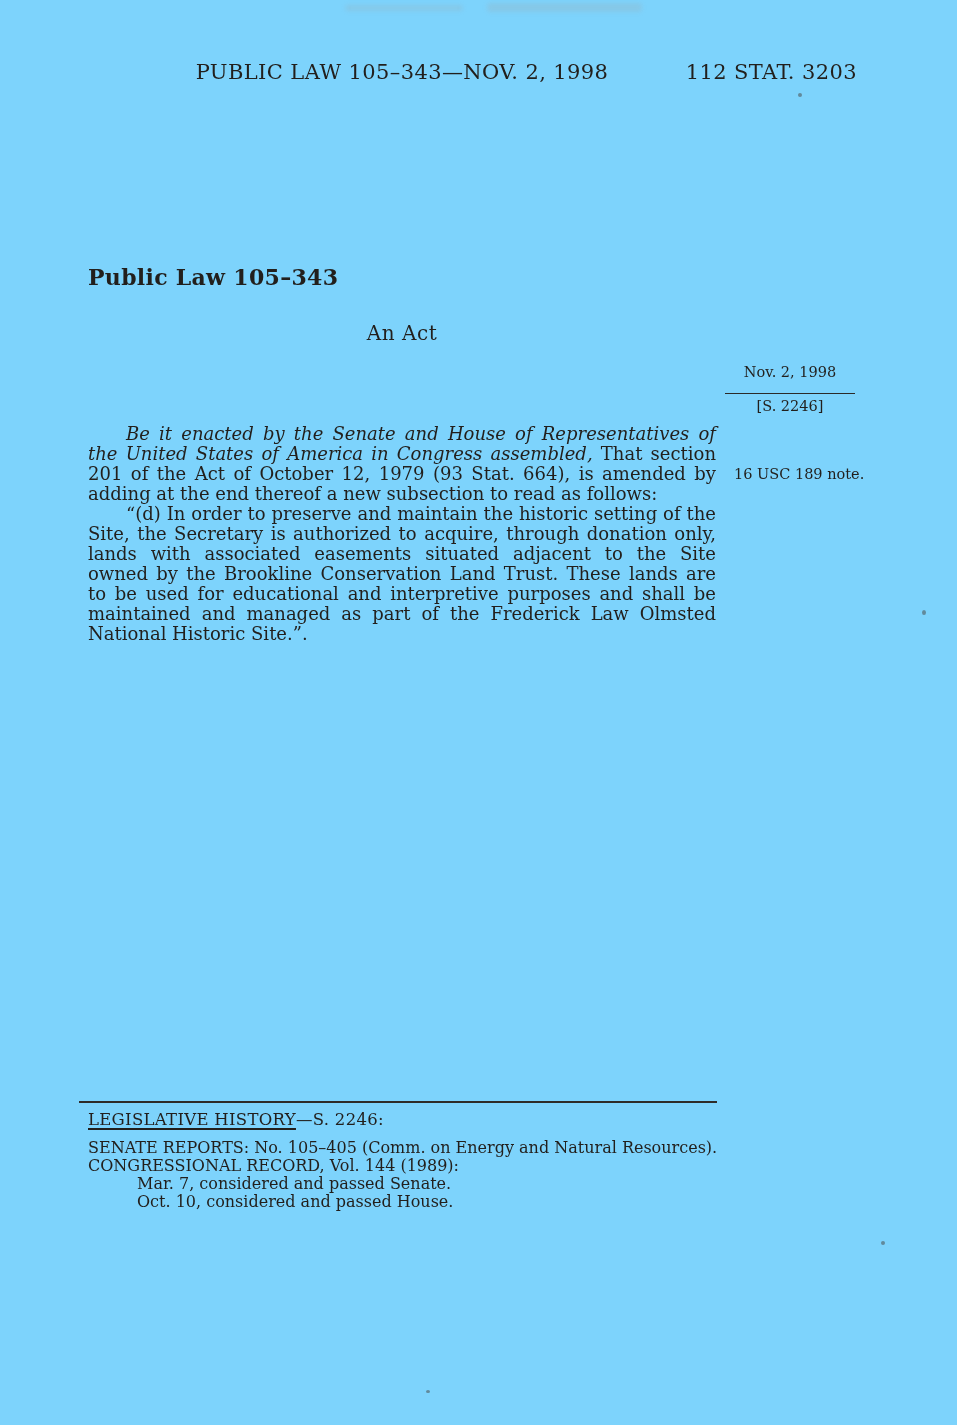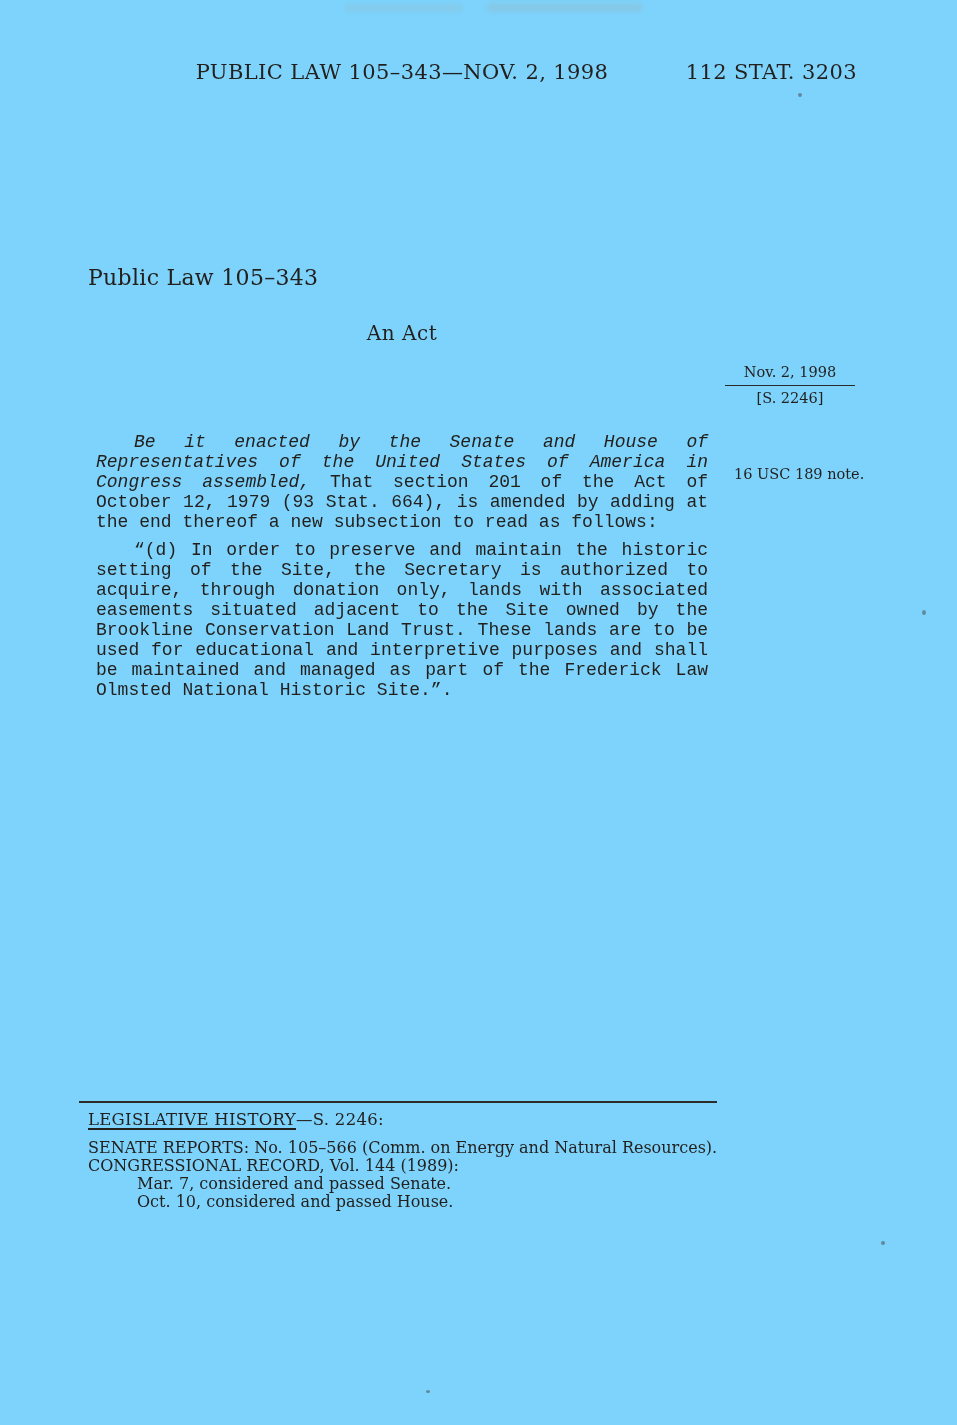--- a/index.html
+++ b/index.html
@@ -38,20 +38,21 @@
   }
 
   
   .title-block {
     position: absolute;
     top: 263px;
     left: 88px;
     font-size: 22px;
     line-height: 29px;
     letter-spacing: 0.3px;
+    font-weight: bold;
   }
   .act-heading {
     position: absolute;
     top: 321px;
     left: 88px;
     width: 628px;
     text-align: center;
     font-size: 20px;
     letter-spacing: 0.5px;
   }
@@ -76,21 +77,21 @@
     position: absolute;
     top: 364px;
     left: 725px;
     width: 130px;
     text-align: center;
     font-size: 14.5px;
     line-height: 17px;
   }
   .note-date .date {
     display: block;
-    padding-bottom: 4px;
+    padding-bottom: 12px;
     border-bottom: 1.6px solid #2b2a28;
   }
   .note-date .bill {
     display: block;
     margin-top: 4px;
   }
   .note-usc {
     position: absolute;
     top: 466px;
     left: 734px;
@@ -102,23 +103,22 @@
   .body-text {
     position: absolute;
     top: 424px;
     left: 88px;
     width: 628px;
     font-size: 18px;
     line-height: 20px;
     text-align: justify;
   }
   .body-text p {
-    margin: 8px;
+    margin: 0;
     text-indent: 38px;
-    font-family: Liberation Mono, monospace;
   }
   .italic { font-style: italic; }
 
   .approval {
     position: absolute;
     top: 663px;
     left: 88px;
     margin: 0;
     font-size: 18.5px;
     text-indent: 19px;
@@ -208,19 +208,19 @@
     <p><span class="italic">Be it enacted by the Senate and House of Representatives of the United States of America in Congress assembled,</span><span> That section 201 of the Act of October 12, 1979 (93 Stat. 664), is amended by adding at the end thereof a new subsection to read as follows:</span></p>
     <p>“(d) In order to preserve and maintain the historic setting of the Site, the Secretary is authorized to acquire, through donation only, lands with associated easements situated adjacent to the Site owned by the Brookline Conservation Land Trust. These lands are to be used for educational and interpretive purposes and shall be maintained and managed as part of the Frederick Law Olmsted National Historic Site.”.</p>
   </div>
 
 
   <div class="leg-history">
     <div class="rule"></div>
     <div class="lh-heading">
       <span class="underline">LEGISLATIVE HISTORY</span><span>—S. 2246:</span>
     </div>
-    <div class="lh-line first">SENATE REPORTS: No. 105–566 (Comm. on Energy and Natural Resources).</div>
+    <div class="lh-line first">SENATE REPORTS: No. 105–405 (Comm. on Energy and Natural Resources).</div>
     <div class="lh-line">CONGRESSIONAL RECORD, Vol. 144 (1989):</div>
     <div class="lh-line sub">Mar. 7, considered and passed Senate.</div>
     <div class="lh-line sub">Oct. 10, considered and passed House.</div>
   </div>
 
 </div>
 
 </body></html>

